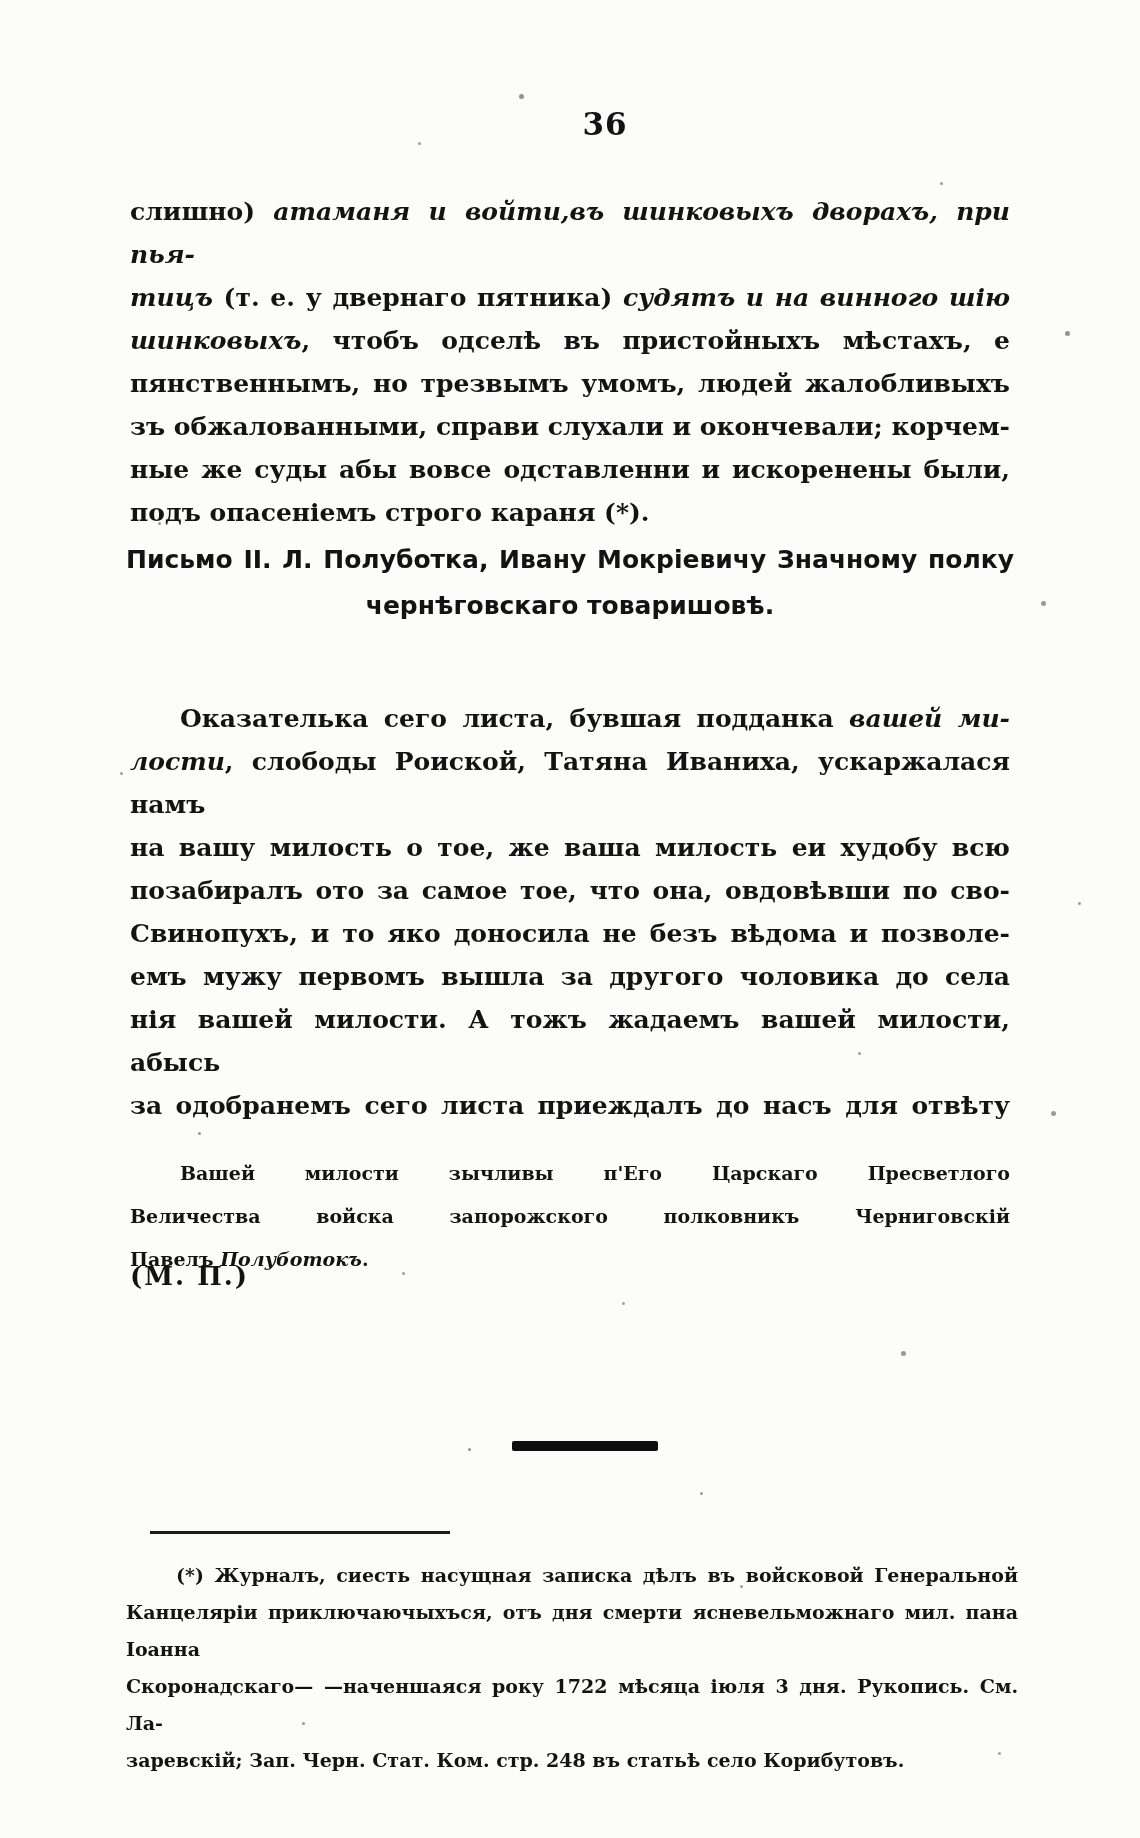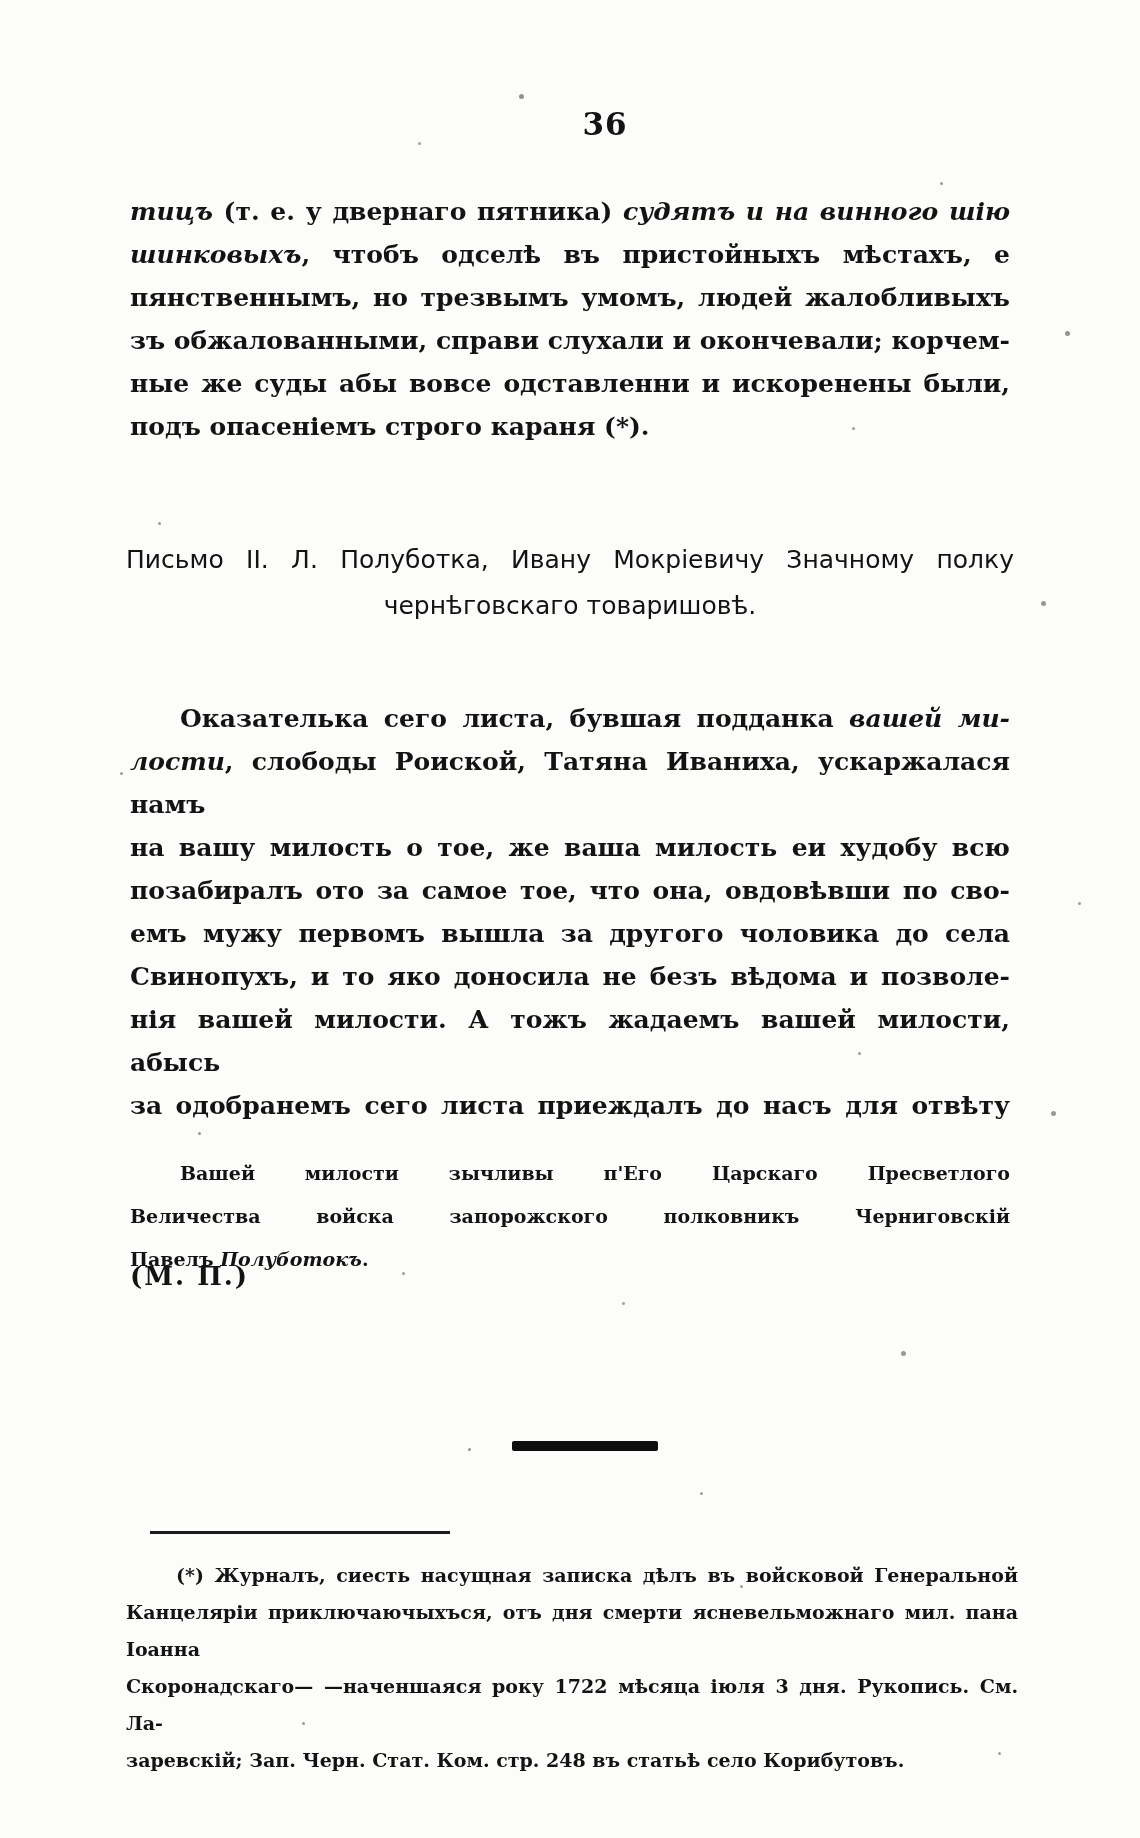--- a/index.html
+++ b/index.html
@@ -21,21 +21,21 @@
     font-size: 31px;
     letter-spacing: 1px;
     margin-left: 35px;
   }
   .textblock { position: absolute; left: 130px; width: 880px; }
   .para { font-size: 25px; line-height: 43px; }
   .para1 { top: 190px; }
   .heading {
     top: 537px; left: 126px; width: 888px;
     font-family: "DejaVu Sans", sans-serif;
-    font-weight: normal;
+    font-weight: bold;
     font-size: 25px;
     line-height: 46px;
   }
   .salutation {
     top: 644px;
     text-align: center;
     font-size: 26px;
     line-height: 40px;
   }
   .para2 { top: 697px; }
@@ -93,41 +93,42 @@
   }
 </style>
 </head>
 <body>
 
 <div class="page">
 
   <div class="page-number">36</div>
 
   <div class="textblock para para1">
+      <div class="line j"><span>слишно) </span><span class="it">атаманя и войти,въ шинковыхъ дворахъ, при пья-</span></div>
       <div class="line j"><span class="it">тицъ</span><span> (т. е. у двернаго пятника) </span><span class="it">судятъ и на винного шію</span></div>
       <div class="line j"><span class="it">шинковыхъ</span><span>, чтобъ одселѣ въ пристойныхъ мѣстахъ, е</span></div>
       <div class="line j"><span>пянственнымъ, но трезвымъ умомъ, людей жалобливыхъ</span></div>
       <div class="line j"><span>зъ обжалованными, справи слухали и окончевали; корчем-</span></div>
       <div class="line j"><span>ные же суды абы вовсе одставленни и искоренены были,</span></div>
       <div class="line"><span>подъ опасеніемъ строго караня (*).</span></div>
     </div>
 
   <div class="textblock heading">
       <div class="line j"><span>Письмо II. Л. Полуботка, Ивану Мокріевичу Значному полку</span></div>
       <div class="line c"><span>чернѣговскаго товаришовѣ.</span></div>
     </div>
 
 
   <div class="textblock para para2">
       <div class="line j ind"><span>Оказателька сего листа, бувшая подданка </span><span class="it">вашей ми-</span></div>
       <div class="line j"><span class="it">лости</span><span>, слободы Роиской, Татяна Иваниха, ускаржалася намъ</span></div>
       <div class="line j"><span>на вашу милость о тое, же ваша милость еи худобу всю</span></div>
       <div class="line j"><span>позабиралъ ото за самое тое, что она, овдовѣвши по сво-</span></div>
+      <div class="line j"><span>Свинопухъ, и то яко доносила не безъ вѣдома и позволе-</span></div>
       <div class="line j"><span>емъ мужу первомъ вышла за другого чоловика до села</span></div>
-      <div class="line j"><span>Свинопухъ, и то яко доносила не безъ вѣдома и позволе-</span></div>
       <div class="line j"><span>нія вашей милости. А тожъ жадаемъ вашей милости, абысь</span></div>
       <div class="line j"><span>за одобранемъ сего листа приеждалъ до насъ для отвѣту</span></div>
     </div>
 
 
   <div class="textblock signature">
       <div class="line j ind"><span>Вашей милости зычливы п'Его Царскаго Пресветлого</span></div>
       <div class="line j"><span>Величества войска запорожского полковникъ Черниговскій</span></div>
       <div class="line"><span>Павелъ </span><span class="it">Полуботокъ</span><span>.</span></div>
     </div>

